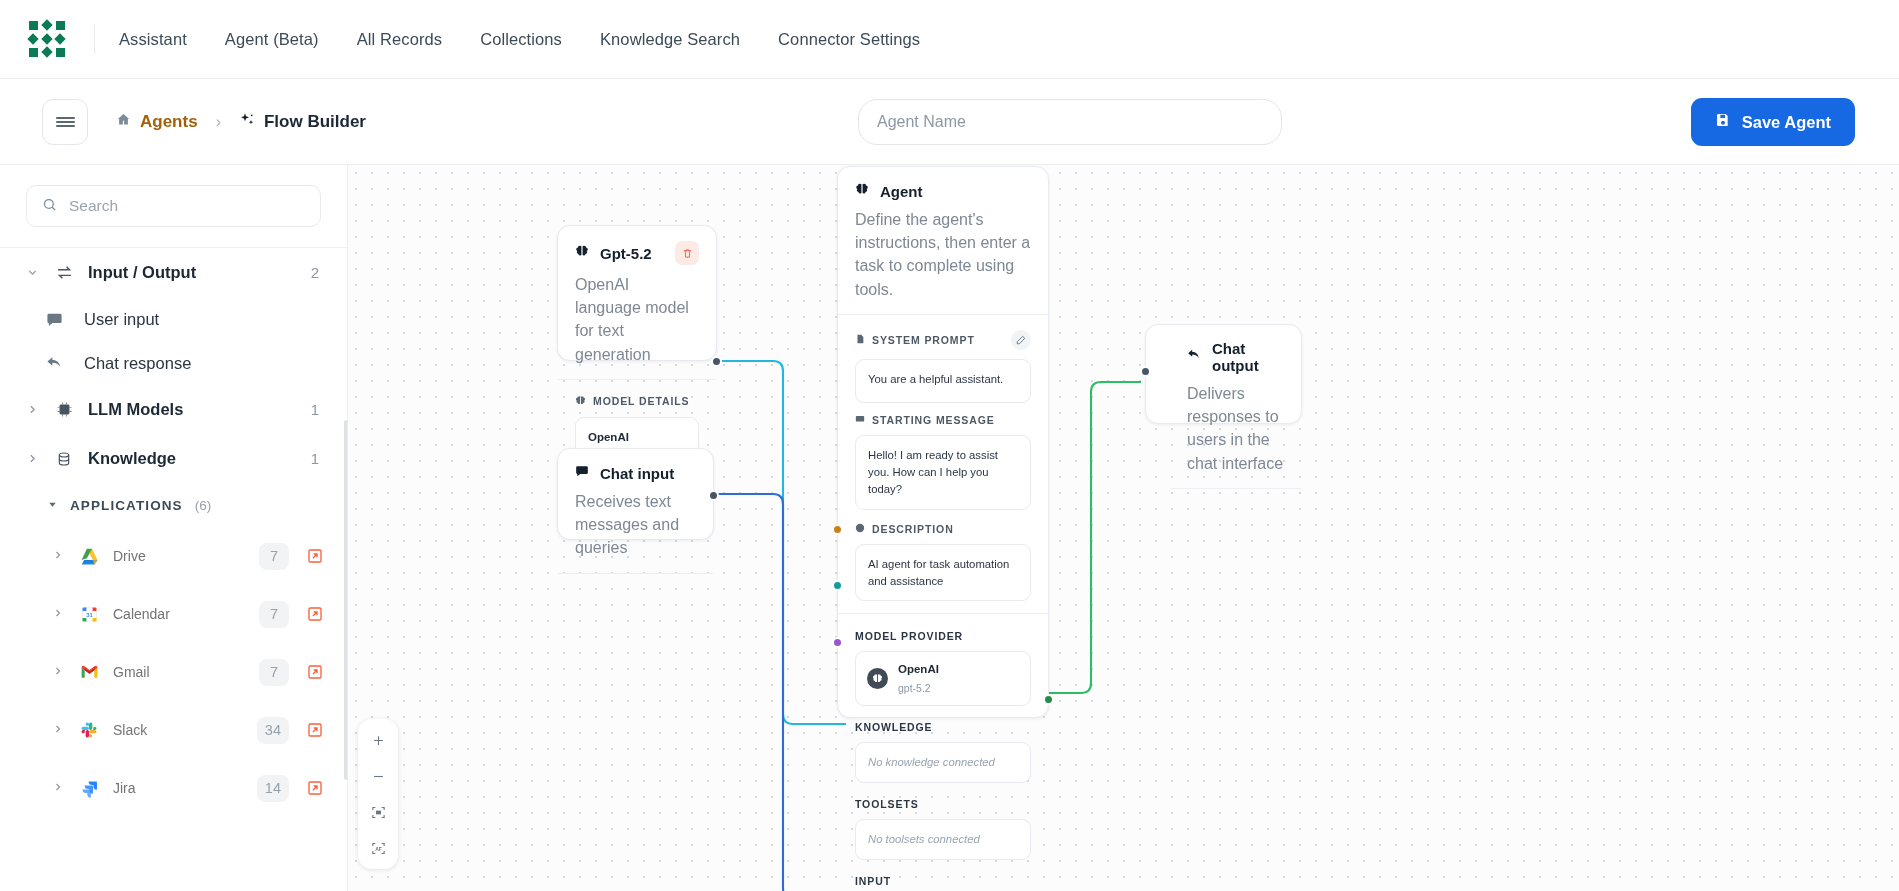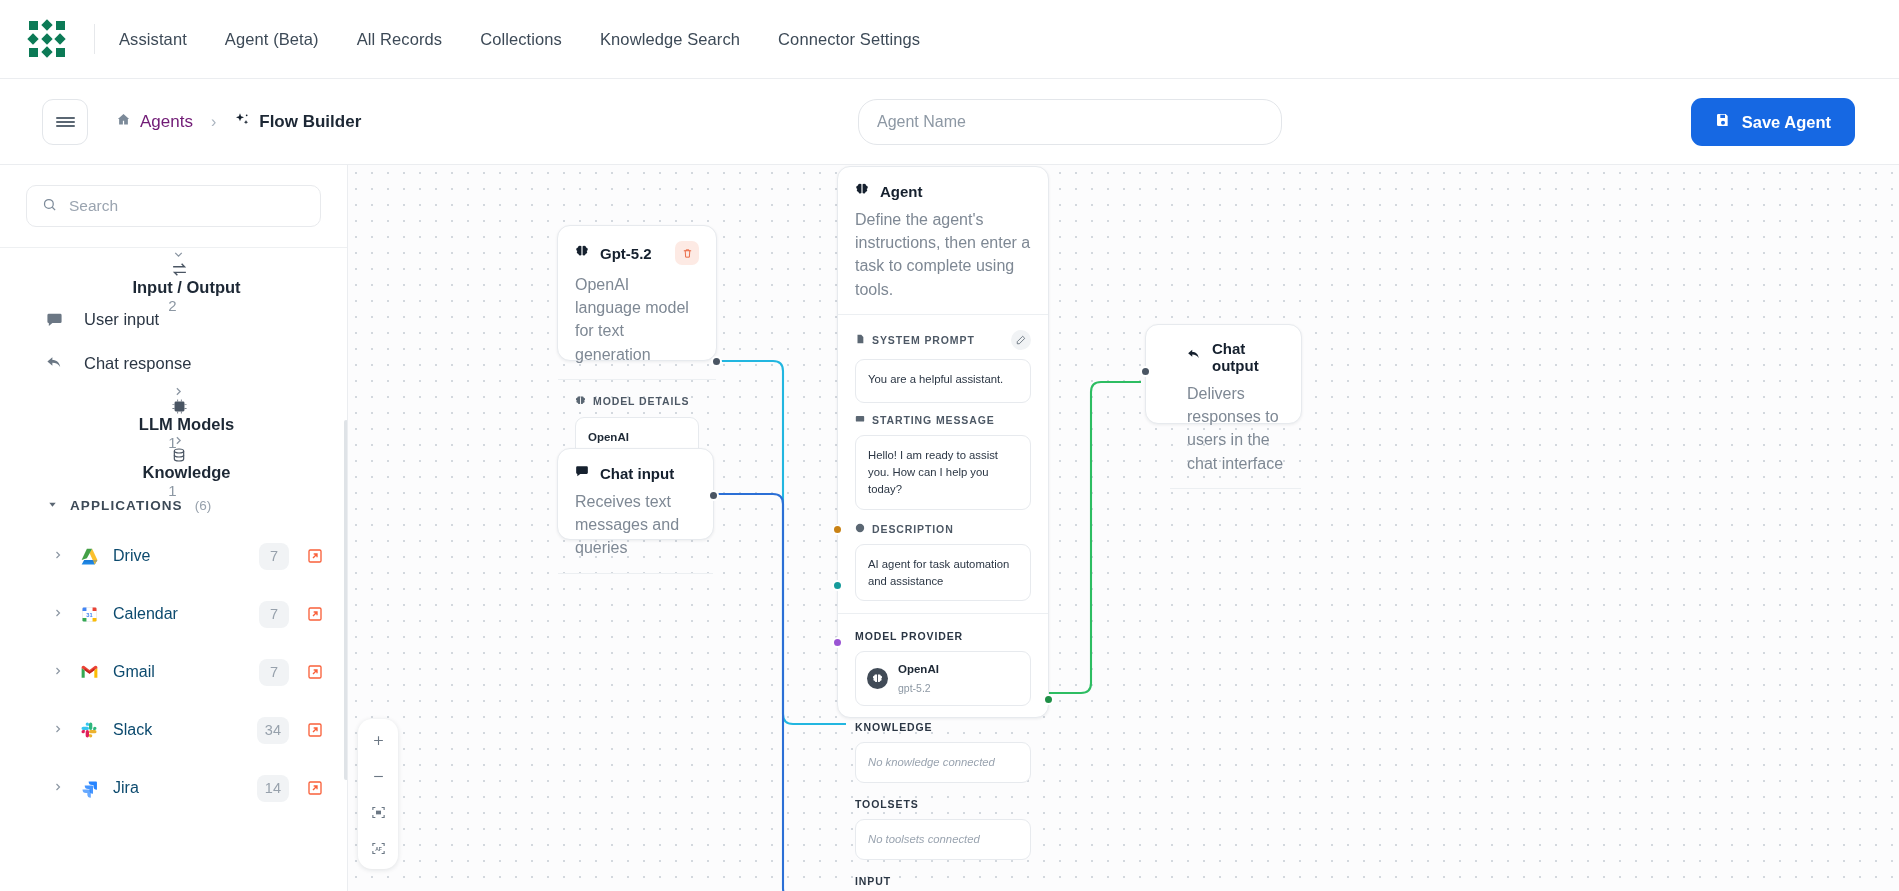--- a/index.html
+++ b/index.html
@@ -36,21 +36,21 @@
   }
   .burger {
     margin-left: 42px; width: 46px; height: 46px;
     border: 1px solid #e3e6ea; border-radius: 11px;
     display: flex; align-items: center; justify-content: center; cursor: pointer;
     background: #fff;
   }
   .burger span { display: block; width: 19px; height: 2px; background: #5b6773; margin: 2px 0; border-radius: 1px; }
   .crumbs { display: flex; align-items: center; margin-left: 28px; gap: 12px; }
   .crumb { display: flex; align-items: center; gap: 9px; cursor: pointer; }
-  .crumb-txt { font-size: 17px; color: #701a75; }
+  .crumb-txt { font-size: 17px; color: #a16207; font-weight: bold; }
   .crumb.active .crumb-txt { color: #1d2835; font-weight: 600; }
   .crumb-sep { color: #aab4bf; font-size: 16px; padding: 0 6px; }
   .agentname {
     position: absolute; left: 858px; top: 20px; width: 424px; height: 46px;
     border: 1px solid #e3e6ea; border-radius: 19px; background: #fff;
     display: flex; align-items: center; padding: 0 18px;
     font-size: 16px; color: #8d98a4; cursor: text;
   }
   .saveagent {
     position: absolute; right: 44px; top: 19px; height: 48px; padding: 0 24px;
@@ -66,21 +66,21 @@
   }
   .search-wrap { padding: 20px 26px 20px 26px; }
   .search-box {
     height: 42px; border: 1px solid #e8eaed; border-radius: 10px;
     display: flex; align-items: center; gap: 12px; padding: 0 15px; cursor: text;
   }
   .search-box .ph { font-size: 15.5px; color: #9aa4b0; }
   .sb-sep { height: 1px; background: #eef0f2; margin: 0; }
   .sec {
     display: flex; align-items: center; height: 49px; padding-left: 26px;
-    cursor: pointer; gap: 0; flex-direction: column;
+    cursor: pointer; gap: 0;
   }
   .chev { width: 30px; display: flex; align-items: center; color: #8c97a3; font-size: 13px; }
   .sec-ico { width: 32px; display: flex; align-items: center; color: #4a5563; }
   .sec-label { font-size: 16.5px; font-weight: 700; color: #1d2835; flex: 1; }
   .sec-count { font-size: 15px; color: #8c97a3; padding-right: 28px; }
   .leaf {
     display: flex; align-items: center; height: 44px; padding-left: 46px;
     cursor: pointer; gap: 16px;
   }
   .leaf-ico { width: 22px; display: flex; align-items: center; color: #6b7784; }
@@ -91,21 +91,21 @@
   }
   .apps-head .tri { color: #5b6773; font-size: 10px; }
   .apps-title { font-size: 13.5px; font-weight: 700; letter-spacing: 1.1px; color: #3d4a57; }
   .apps-num { font-size: 13.5px; color: #97a1ac; }
   .app-row {
     display: flex; align-items: center; height: 58px; padding-left: 52px; padding-right: 20px;
     cursor: pointer;
   }
   .app-chev { width: 27px; color: #8c97a3; font-size: 13px; }
   .app-ico { width: 34px; display: flex; align-items: center; }
-  .app-name { flex: 1; font-size: 16px; color: #0c4a6e; }
+  .app-name { flex: 1; font-size: 14px; color: #737373; }
   .app-badge {
     min-width: 30px; height: 27px; border-radius: 8px; background: #f1f3f5;
     color: #97a1ac; font-size: 14.5px; display: flex; align-items: center;
     justify-content: center; padding: 0 8px; margin-right: 18px;
   }
   .app-ext { width: 20px; display: flex; align-items: center; color: #f9603a; }
   .sb-scroll {
     position: absolute; left: 344px; top: 255px; width: 4px; height: 360px;
     background: #dfe3e7; border-radius: 2px;
   }

